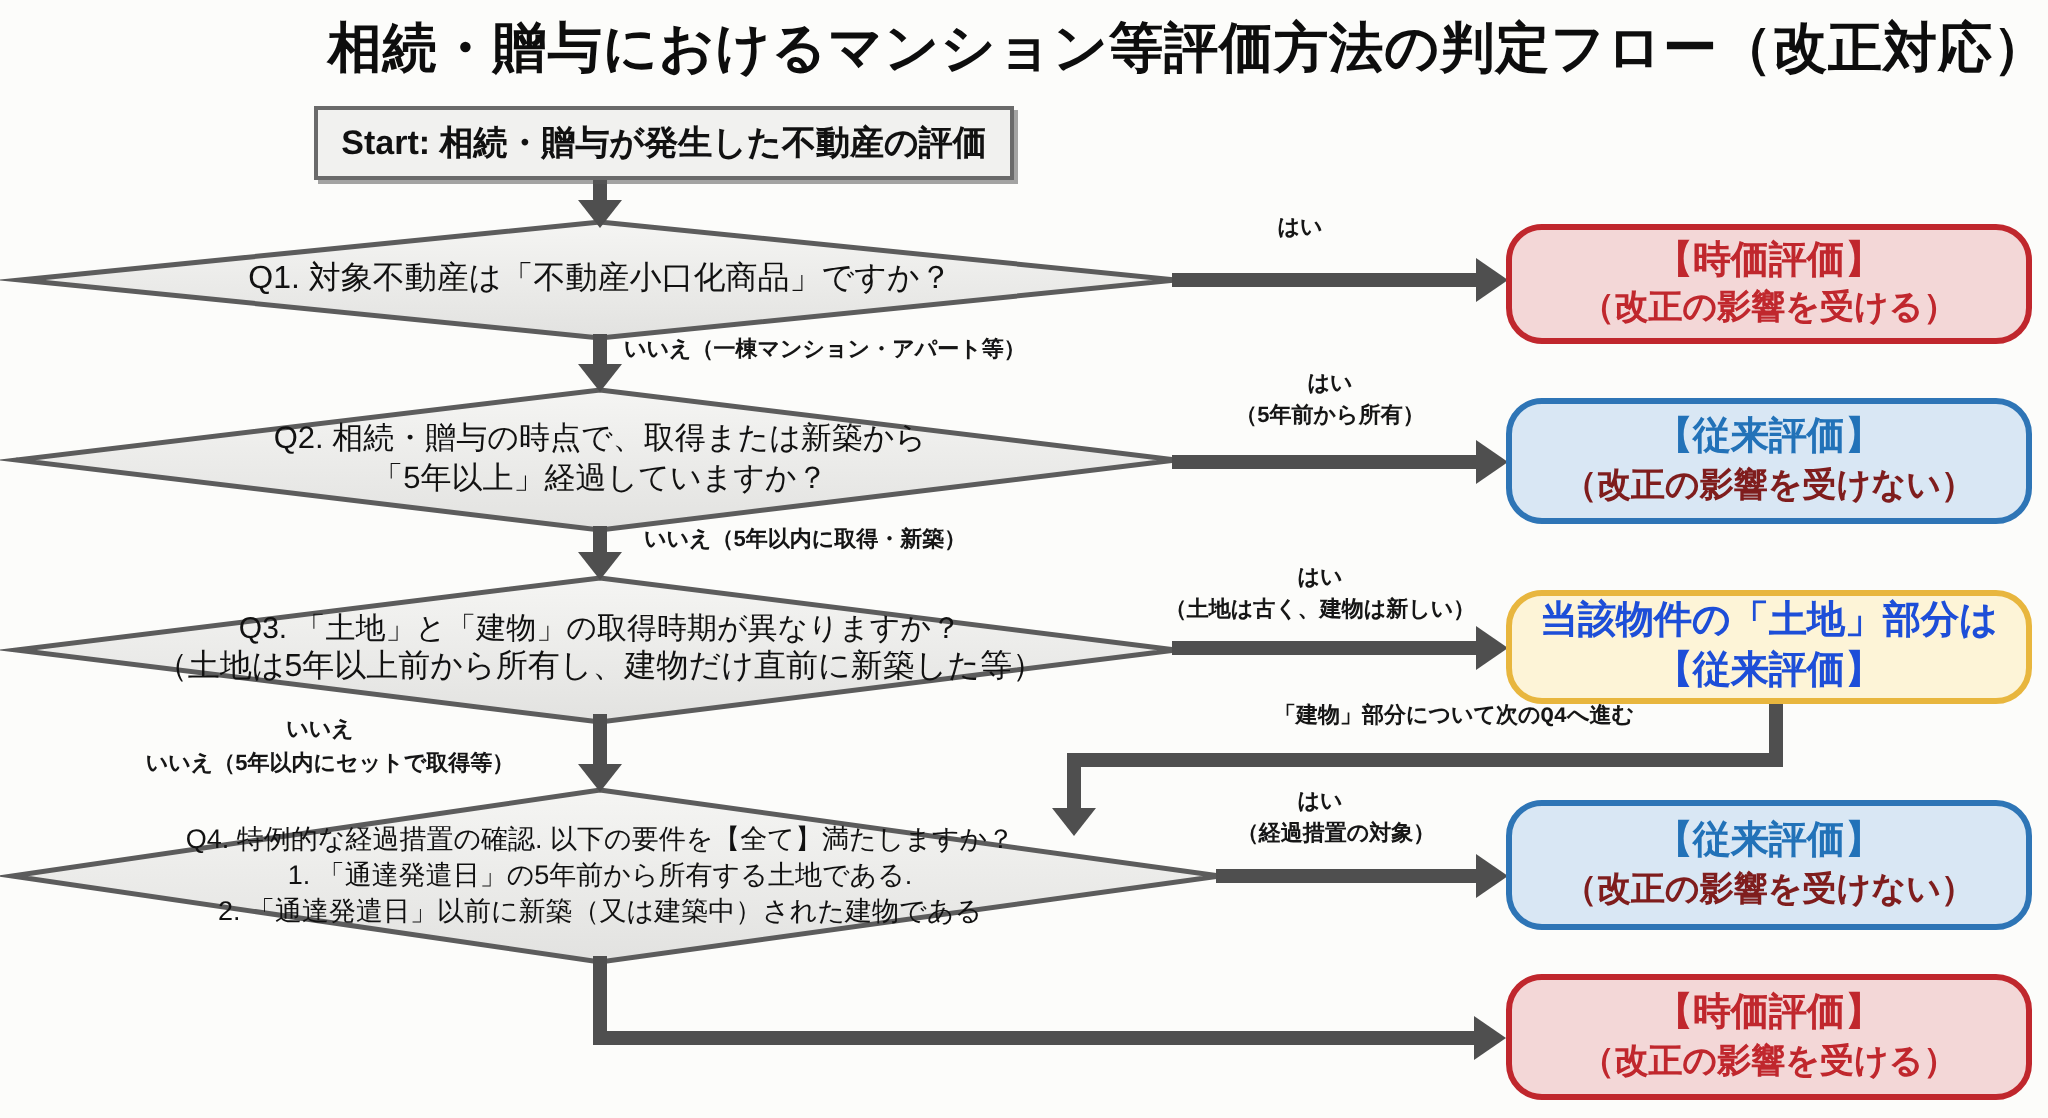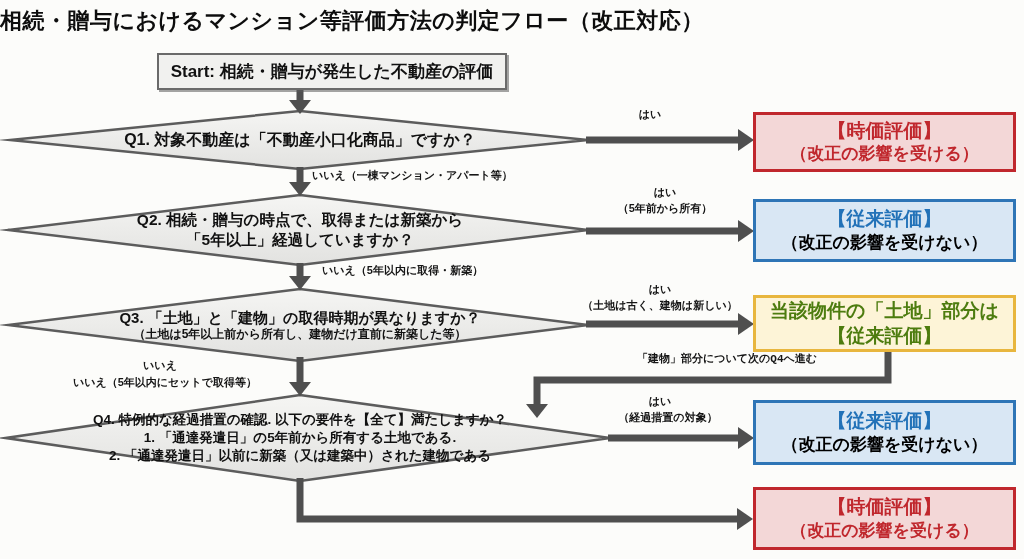--- a/index.html
+++ b/index.html
@@ -4,53 +4,53 @@
 <style>
   html,body{margin:0;padding:0;background:#ffffff;}
   .stage{
     position:relative;width:1024px;height:559px;overflow:hidden;
     background:#fcfcfa;
     font-family:"Liberation Sans","DejaVu Sans",sans-serif;
     color:#111;
   }
   .page-title{
     position:absolute;top:6px;left:0;width:100%;
-    text-align:left;font-size:22px;font-weight:bold;color:#0d0d0d;
+    text-align:right;font-size:27px;font-weight:bold;color:#0d0d0d;
     letter-spacing:.5px;white-space:nowrap;
   }
   svg.flow{position:absolute;left:0;top:0;}
   .start-node{
     position:absolute;left:128px;top:53px;width:350px;height:37px;
     box-sizing:border-box;border:2px solid #6a6a6a;background:#f1f1ef;
     box-shadow:2px 2px 0 rgba(90,90,90,.55);
     display:flex;align-items:center;justify-content:center;
     font-size:17px;font-weight:bold;white-space:nowrap;margin-left:29px;
   }
   .q-text{
     position:absolute;left:10px;width:580px;
     display:flex;flex-direction:column;align-items:center;justify-content:center;
-    text-align:left;font-weight:bold;line-height:1.28;white-space:nowrap;
+    text-align:left;font-weight:normal;line-height:1.28;white-space:nowrap;
   }
   .q1{top:111px;height:58px;font-size:16px;}
   .q2{top:195px;height:70px;font-size:15.5px;}
   .q3{top:289px;height:72px;font-size:15px;}
-  .q3 .sub{font-size:12px;}
+  .q3 .sub{font-size:16px;}
   .q4{top:395px;height:86px;font-size:13.5px;line-height:1.35;}
   .res{
     position:absolute;left:753px;width:263px;box-sizing:border-box;
     display:flex;flex-direction:column;align-items:center;justify-content:center;
-    text-align:center;font-weight:bold;line-height:1.3;white-space:nowrap;
+    text-align:center;font-weight:bold;line-height:1.3;white-space:nowrap;border-radius:18px;
   }
   .res .l1{font-size:19px;}
   .res .l2{font-size:17px;}
   .res.market{background:#f3d7d7;border:3px solid #c0272d;color:#c0272d;}
   .res.conv{background:#d9e7f4;border:3px solid #2e75b6;}
   .res.conv .l1{color:#2272b8;}
-  .res.conv .l2{color:#000000;}
-  .res.land{background:#fdf4d7;border:3px solid #e8b63e;color:#4d7c0f;}
+  .res.conv .l2{color:#7f1d1d;}
+  .res.land{background:#fdf4d7;border:3px solid #e8b63e;color:#1d4ed8;}
   .res.land .l1{font-size:19px;}
   .res.land .l2{font-size:19px;}
   .res0{top:112px;height:60px;}
   .res1{top:199px;height:63px;}
   .res2{top:295px;height:57px;}
   .res3{top:400px;height:65px;}
   .res4{top:487px;height:63px;}
   .edge-label{
     position:absolute;font-size:11px;font-weight:bold;color:#161616;
     white-space:nowrap;line-height:1.15;

